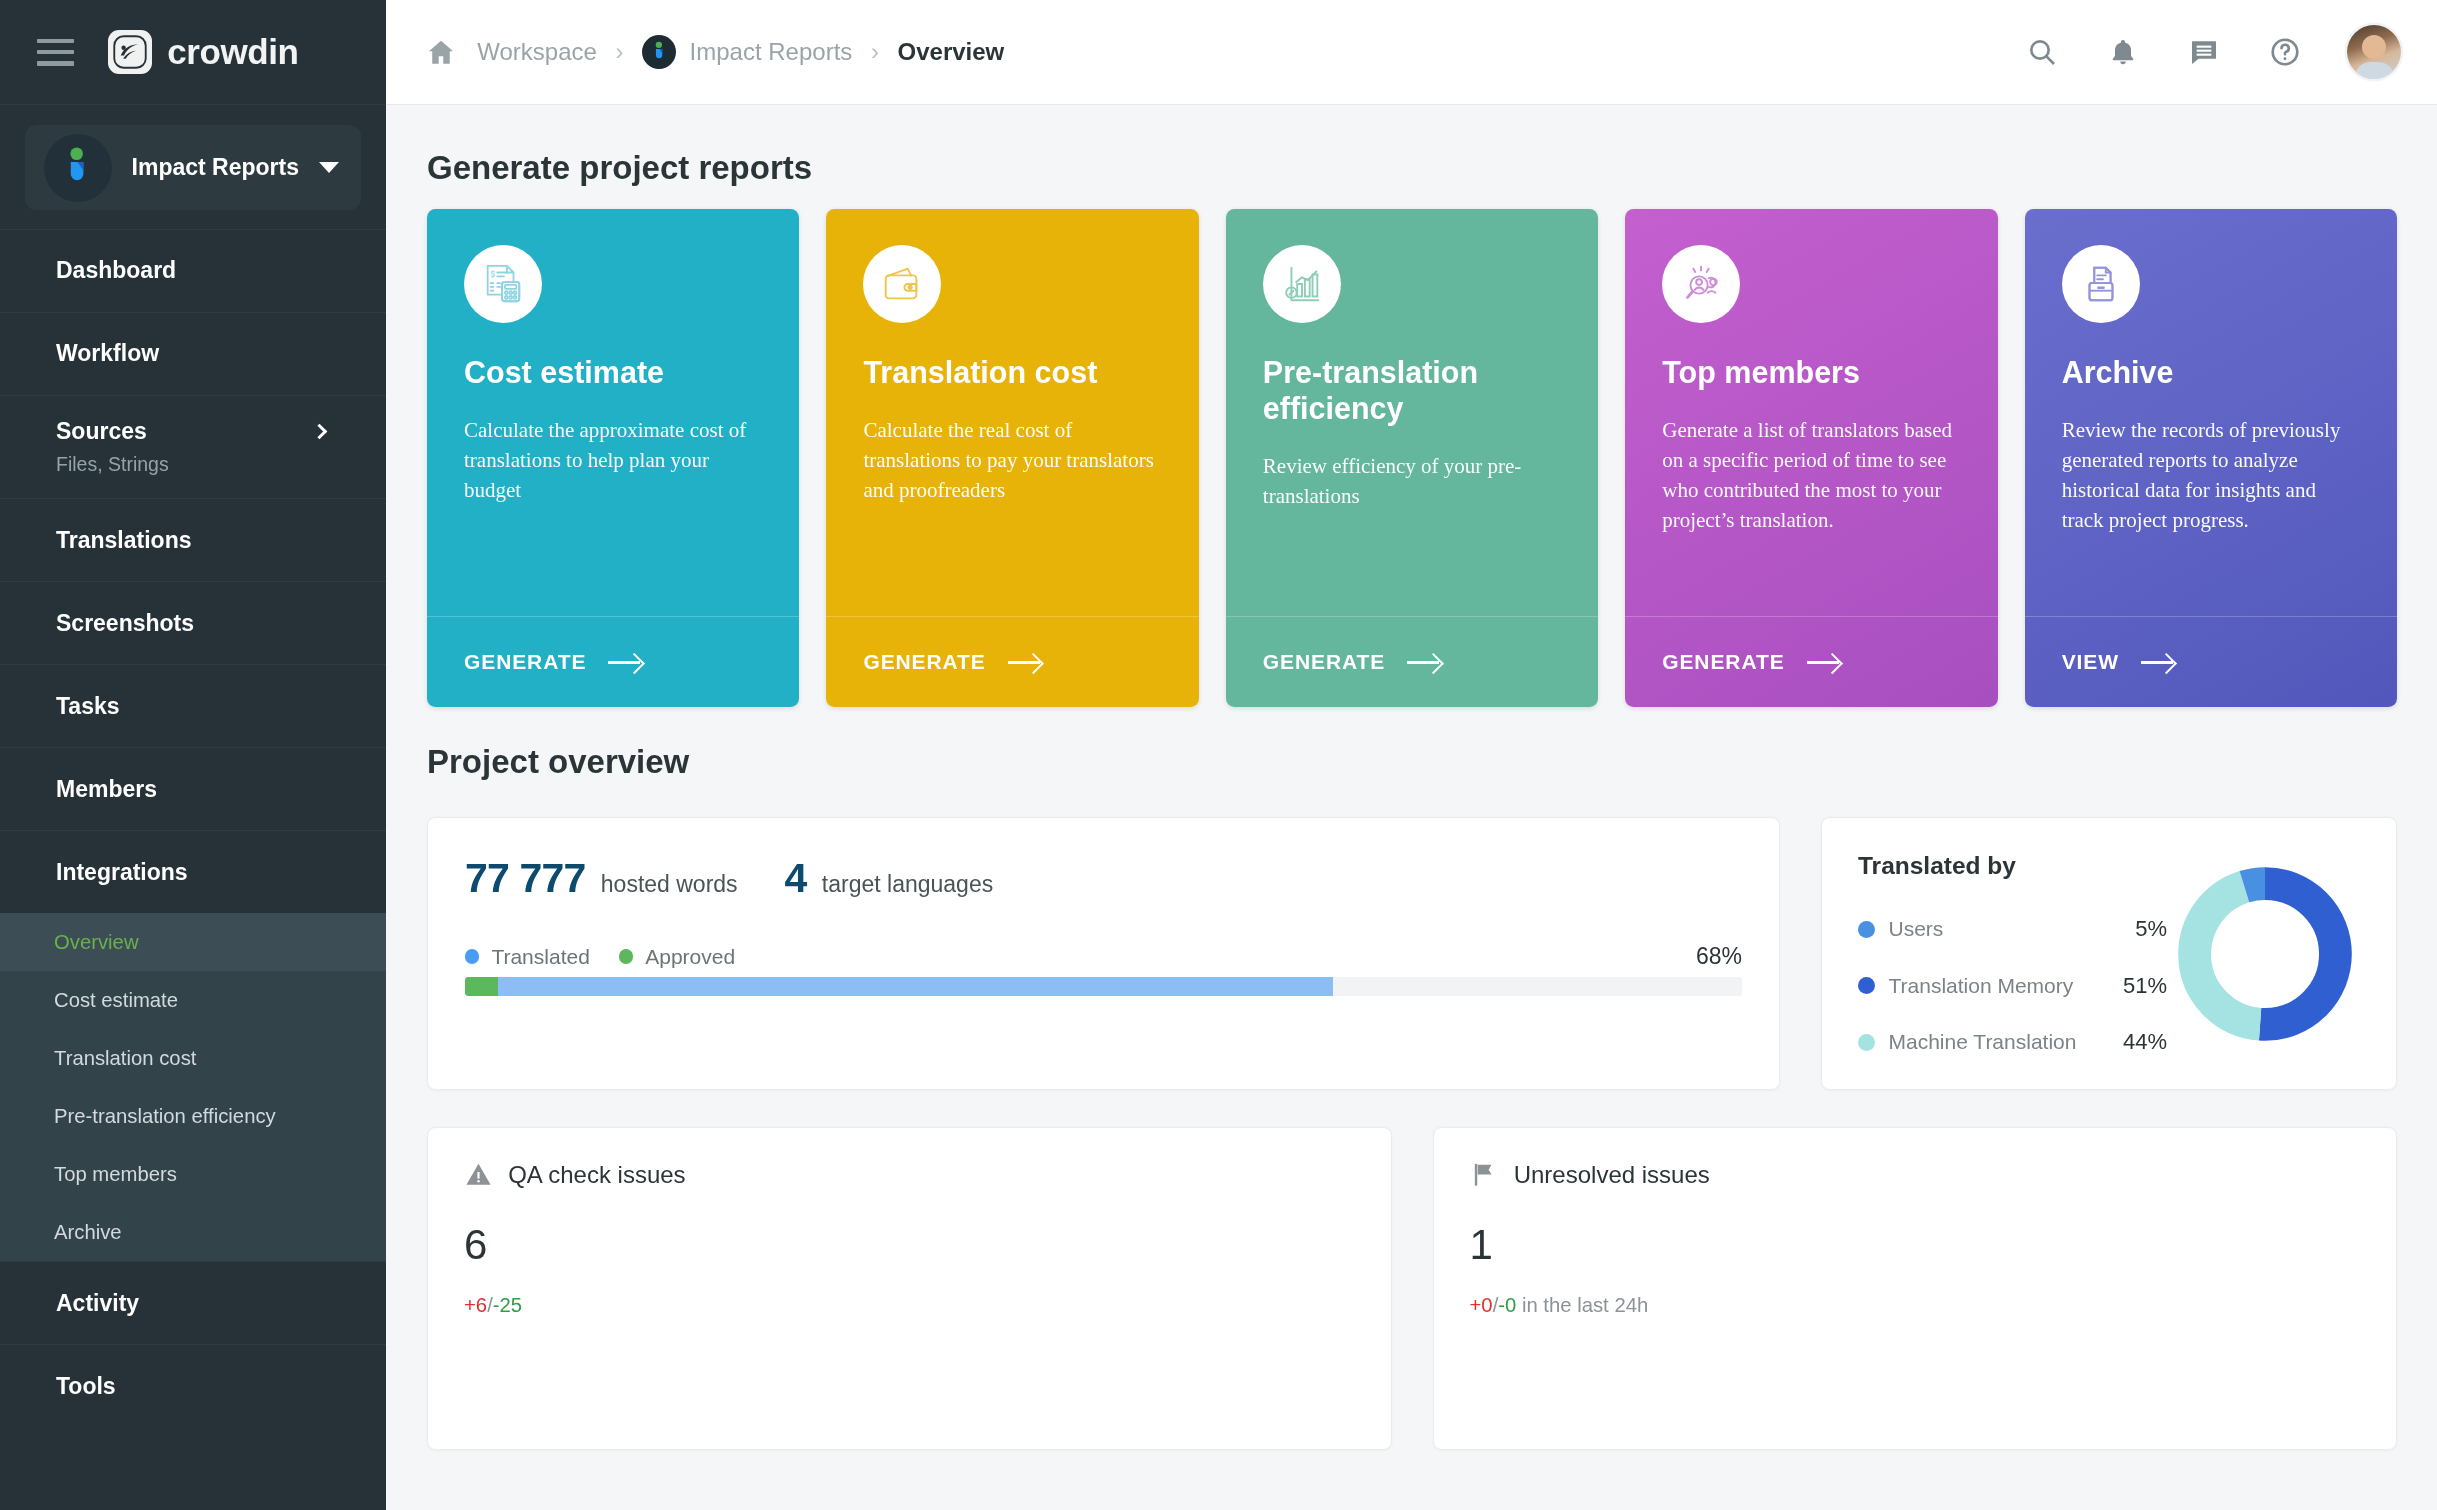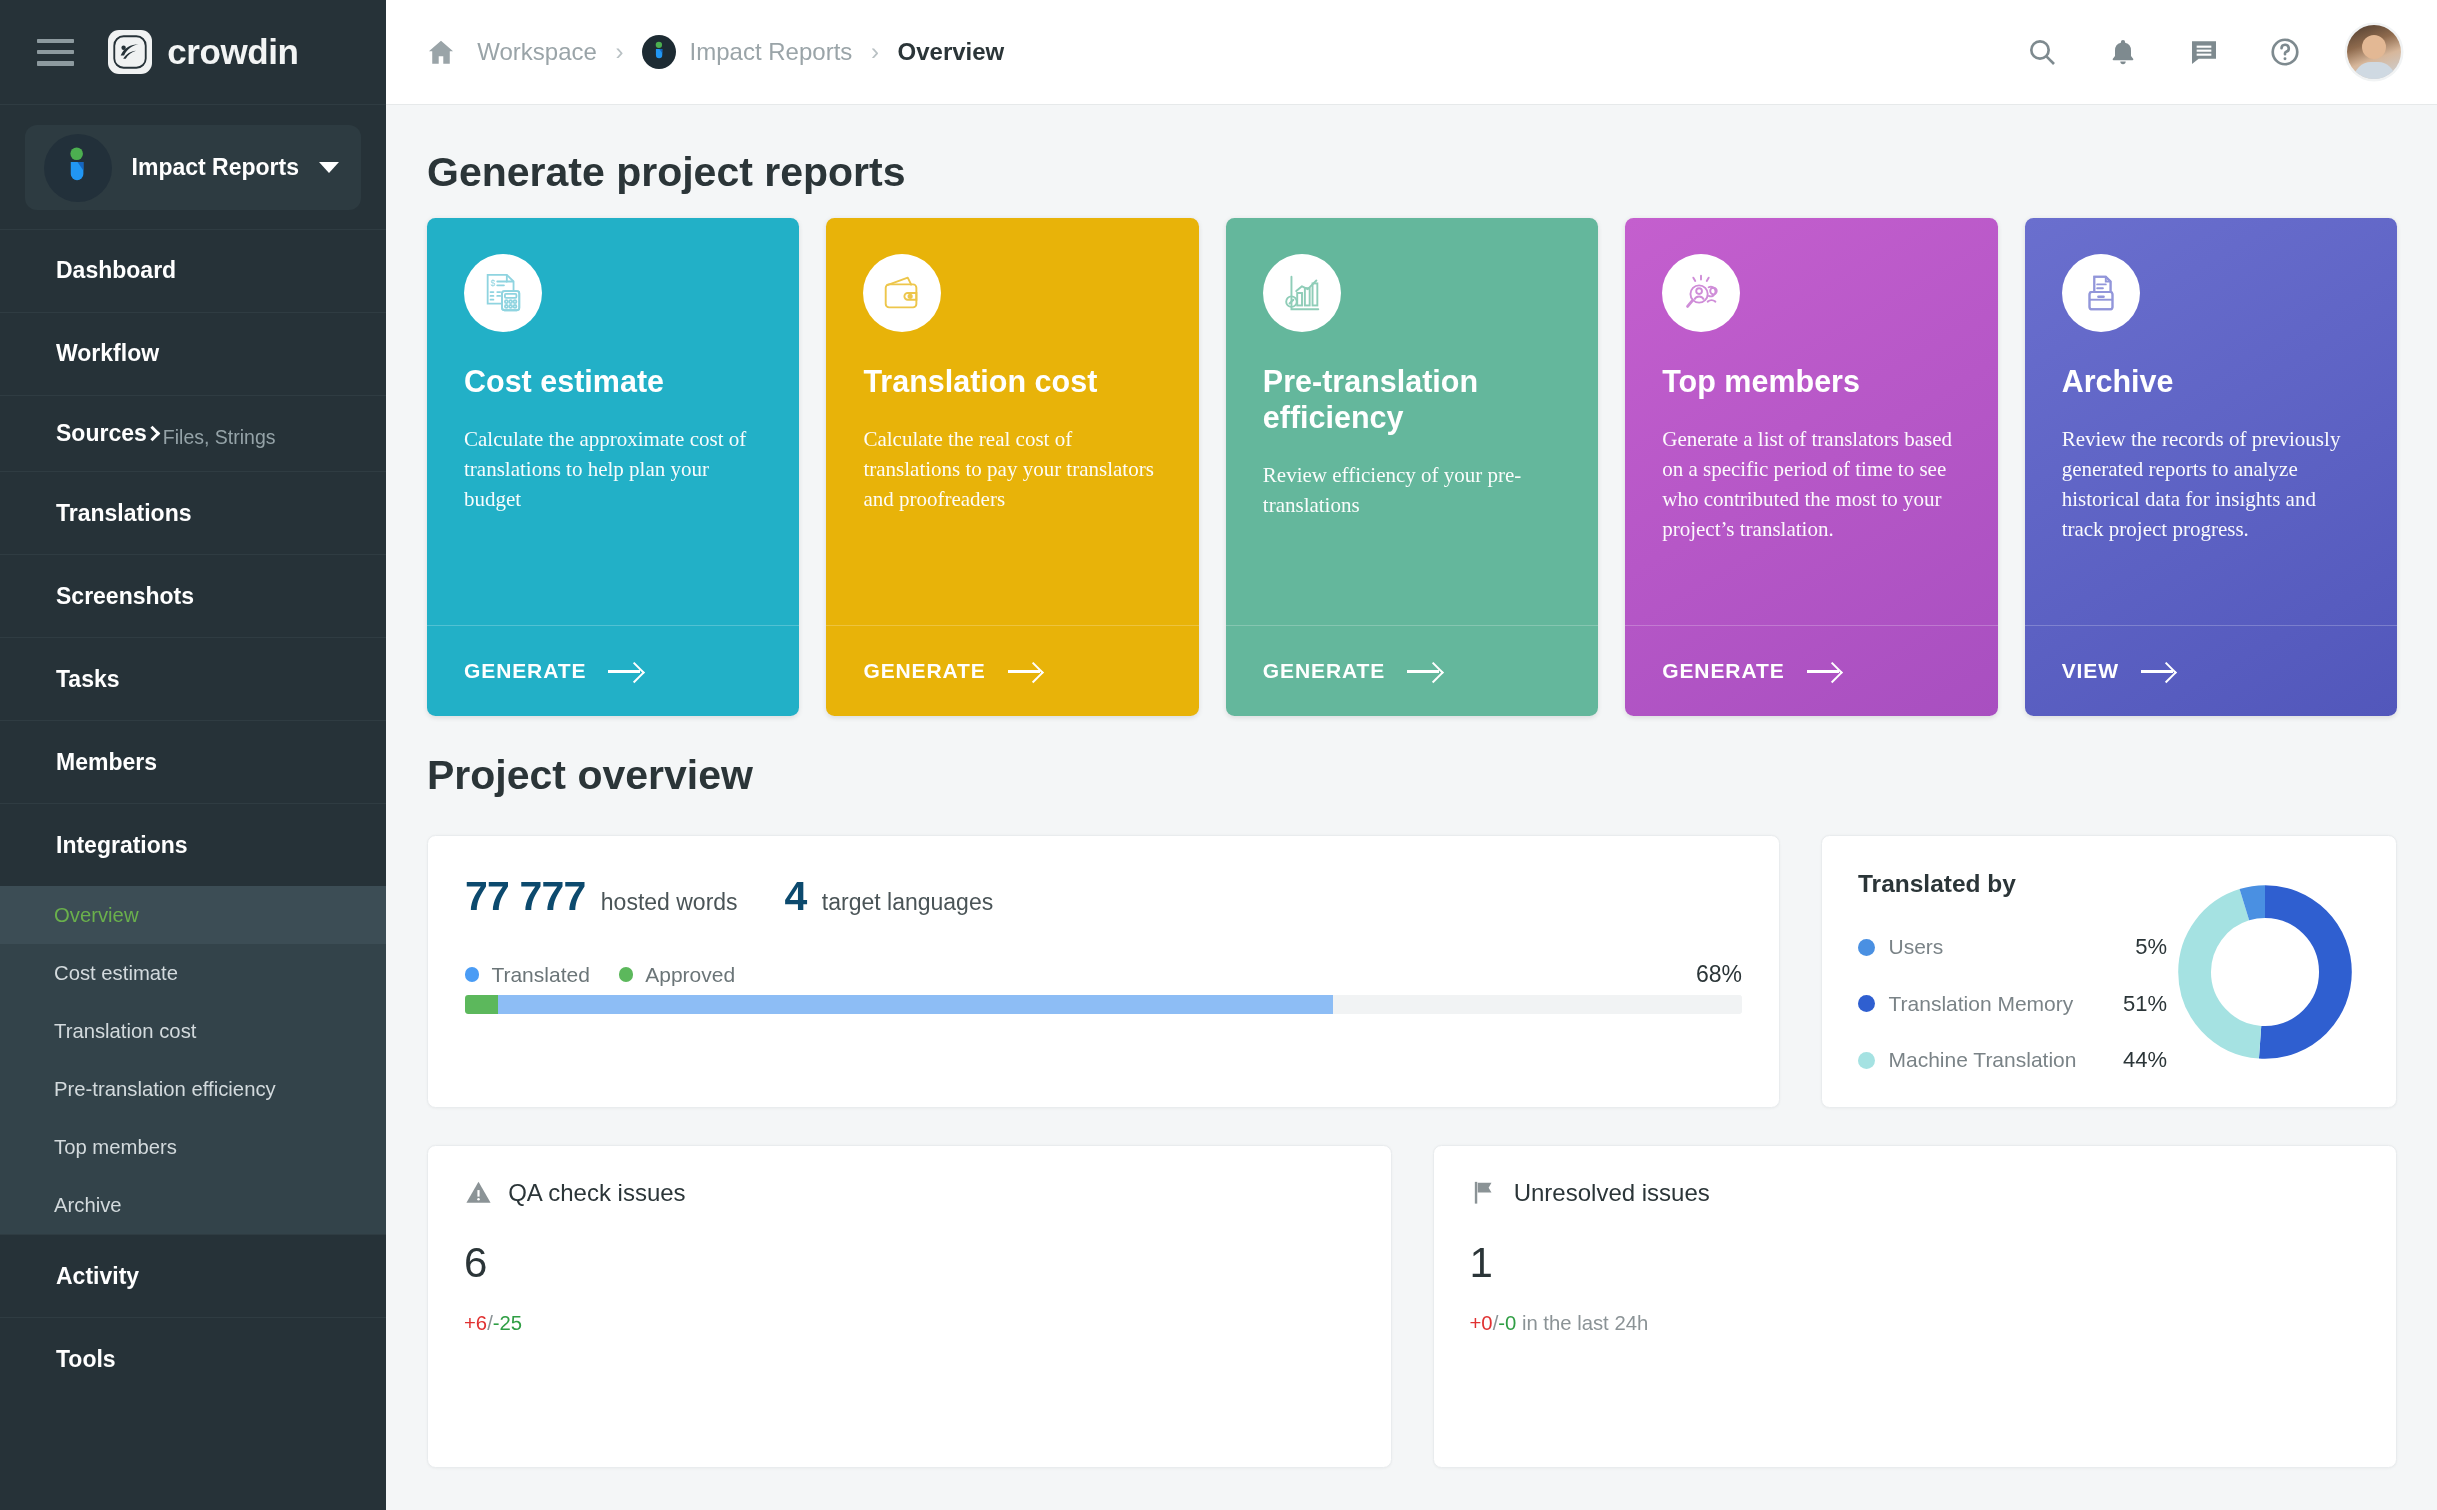--- a/index.html
+++ b/index.html
@@ -56,21 +56,21 @@
   }
 
   .sb-nav { flex: 1; overflow: hidden; }
   .nav-item {
     padding: 0 56px; height: 83px;
     display: flex; align-items: center;
     font-size: 23px; font-weight: 700; color: #fff;
     border-top: 0.8px solid #2f3c42;
     cursor: pointer; position: relative;
   }
-  .nav-item.sub-wrap { height: auto; padding-top: 22px; padding-bottom: 22px; flex-direction: row; align-items: stretch; }
+  .nav-item.sub-wrap { height: auto; padding-top: 22px; padding-bottom: 22px; flex-direction: column; align-items: stretch; }
   .nav-row { display: flex; align-items: center; justify-content: space-between; }
   .nav-sub { font-size: 19.5px; font-weight: 400; color: #95a3a8; margin-top: 8.5px; }
   .chev-right {
     width: 11px; height: 11px; border-top: 3.4px solid #fff; border-right: 3.4px solid #fff;
     transform: rotate(45deg); margin-right: 5.1px;
   }
   .nav-item.active-group { background: #33434a; border-top-color: #33434a; }
   .subnav { background: #33434a; }
   .subnav-item {
     padding: 0 37px 0 54px; height: 58px;
@@ -105,21 +105,21 @@
   .avatar-photo::after {
     content: ""; position: absolute; left: 15.2px; top: 10.2px; width: 24px; height: 24px;
     border-radius: 50%; background: #e3b894;
   }
   .avatar-photo::before {
     content: ""; position: absolute; left: 6.8px; bottom: 0; width: 41px; height: 17px;
     border-radius: 20.3px 20.3px 0 0; background: #cfd9e2;
   }
 
   .content { flex: 1; padding: 44px 41px 0 41px; overflow: hidden; }
-  .sec-title { font-size: 41px; font-weight: 700; color: #2b3538; margin-bottom: 22px; }
+  .sec-title { font-size: 33px; font-weight: 700; color: #2b3538; margin-bottom: 22px; }
 
   
   .cards { display: flex; gap: 27px; }
   .card {
     flex: 1 1 0; height: 498px; border-radius: 8.5px;
     display: flex; flex-direction: column; color: #fff;
     cursor: pointer; position: relative; overflow: hidden;
     box-shadow: 0 1.7px 5.1px rgba(0,0,0,.10);
   }
   .card-body { padding: 36px 37px 0 37px; flex: 1; }

